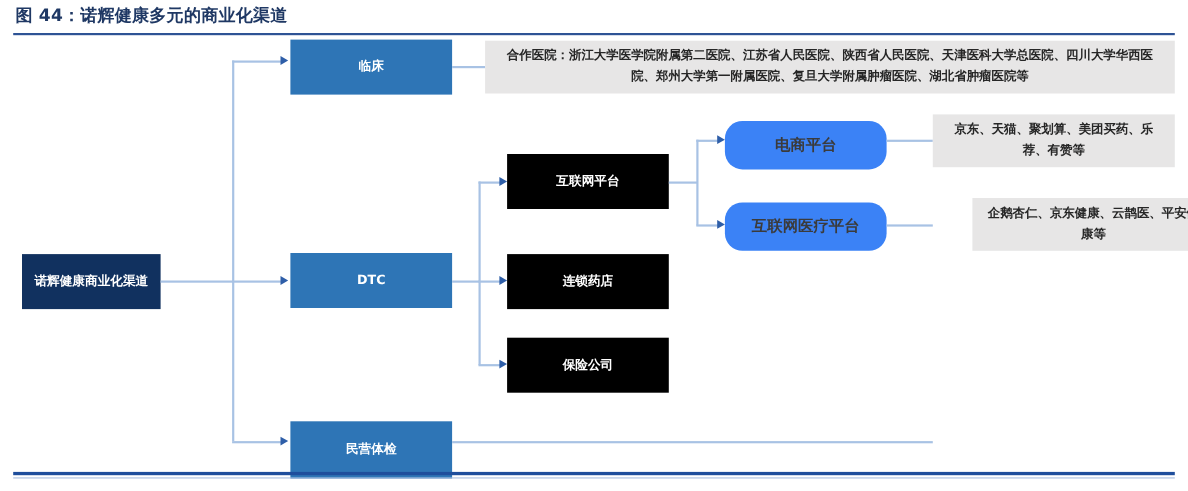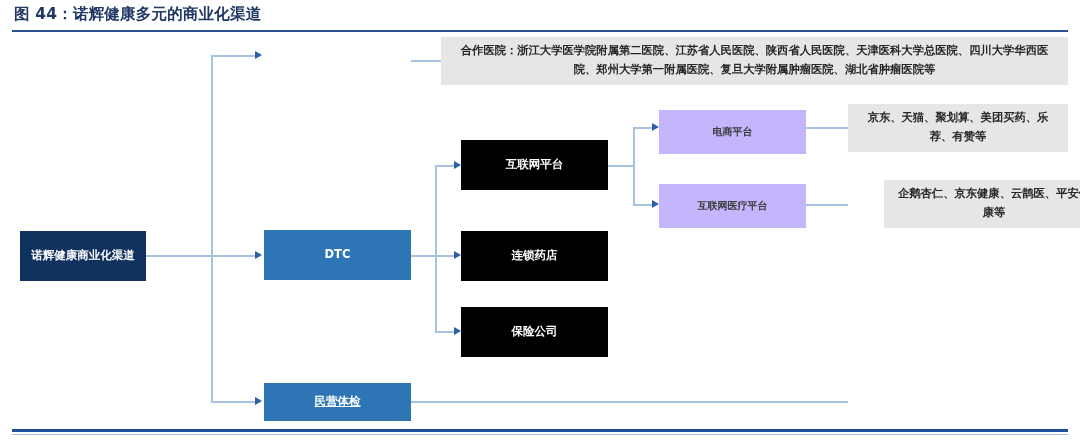--- a/index.html
+++ b/index.html
@@ -79,24 +79,25 @@
     font-size: 11.5px;
     font-weight: bold;
   }
   .node-l2 {
     background: #000000;
     color: #ffffff;
     font-size: 11.5px;
     font-weight: bold;
   }
   .node-l3 {
-    background: #c4b5fd;
+    background: #3b82f6;
     color: #3B3B3B;
-    font-size: 10px;
-    font-weight: bold;
+    font-size: 14px;
+    font-weight: bold;
+    border-radius: 16px;
   }
   .panel-gray {
     position: absolute;
     box-sizing: border-box;
     background: #E7E6E6;
     color: #262626;
     font-size: 11.3px;
     font-weight: bold;
     display: flex;
     align-items: center;
@@ -142,20 +143,23 @@
 
   <div class="conn conn-h" style="left:211px; top:55px; width:45px;"></div>
   <div class="arrow" style="left:255px; top:50.5px;"></div>
 
   <div class="conn conn-h" style="left:211px; top:255px; width:45px;"></div>
   <div class="arrow" style="left:255px; top:250.5px;"></div>
 
   <div class="conn conn-h" style="left:211px; top:401px; width:45px;"></div>
   <div class="arrow" style="left:255px; top:396.5px;"></div>
 
+  <div class="node node-l1" style="left:264px; top:36px; width:147px; height:50px;">
+    <span>临床</span>
+  </div>
   <div class="conn conn-h" style="left:411px; top:60px; width:30px;"></div>
   <div class="panel-gray" style="left:441px; top:37px; width:627px; height:48px;">合作医院：浙江大学医学院附属第二医院、江苏省人民医院、陕西省人民医院、天津医科大学总医院、四川大学华西医院、郑州大学第一附属医院、复旦大学附属肿瘤医院、湖北省肿瘤医院等</div>
 
   <div class="node node-l1" style="left:264px; top:230px; width:147px; height:50px;">
     <span>DTC</span>
   </div>
 
   <div class="conn conn-h" style="left:411px; top:255px; width:25px;"></div>
   <div class="conn conn-v" style="left:435px; top:165px; height:167px;"></div>
 
@@ -194,21 +198,21 @@
   </div>
   <div class="conn conn-h" style="left:806px; top:127px; width:42px;"></div>
   <div class="panel-gray" style="left:848px; top:104px; width:220px; height:48px;">京东、天猫、聚划算、美团买药、乐荐、有赞等</div>
 
   <div class="node node-l3" style="left:659px; top:184px; width:147px; height:44px;">
     <span>互联网医疗平台</span>
   </div>
   <div class="conn conn-h" style="left:806px; top:204px; width:42px;"></div>
   <div class="panel-gray" style="left:848px; top:180px; width:220px; height:48px;margin-left:36px;">企鹅杏仁、京东健康、云鹊医、平安健康等</div>
 
-  <div class="node node-l1" style="left:264px; top:383px; width:147px; height:38px;text-decoration:underline;">
+  <div class="node node-l1" style="left:264px; top:383px; width:147px; height:52px;">
     <span>民营体检</span>
   </div>
   <div class="conn conn-h" style="left:411px; top:401px; width:437px;"></div>
 
   <div class="footer-rule-thick"></div>
   <div class="footer-rule-thin"></div>
 
 </div>
 
 </body></html>

